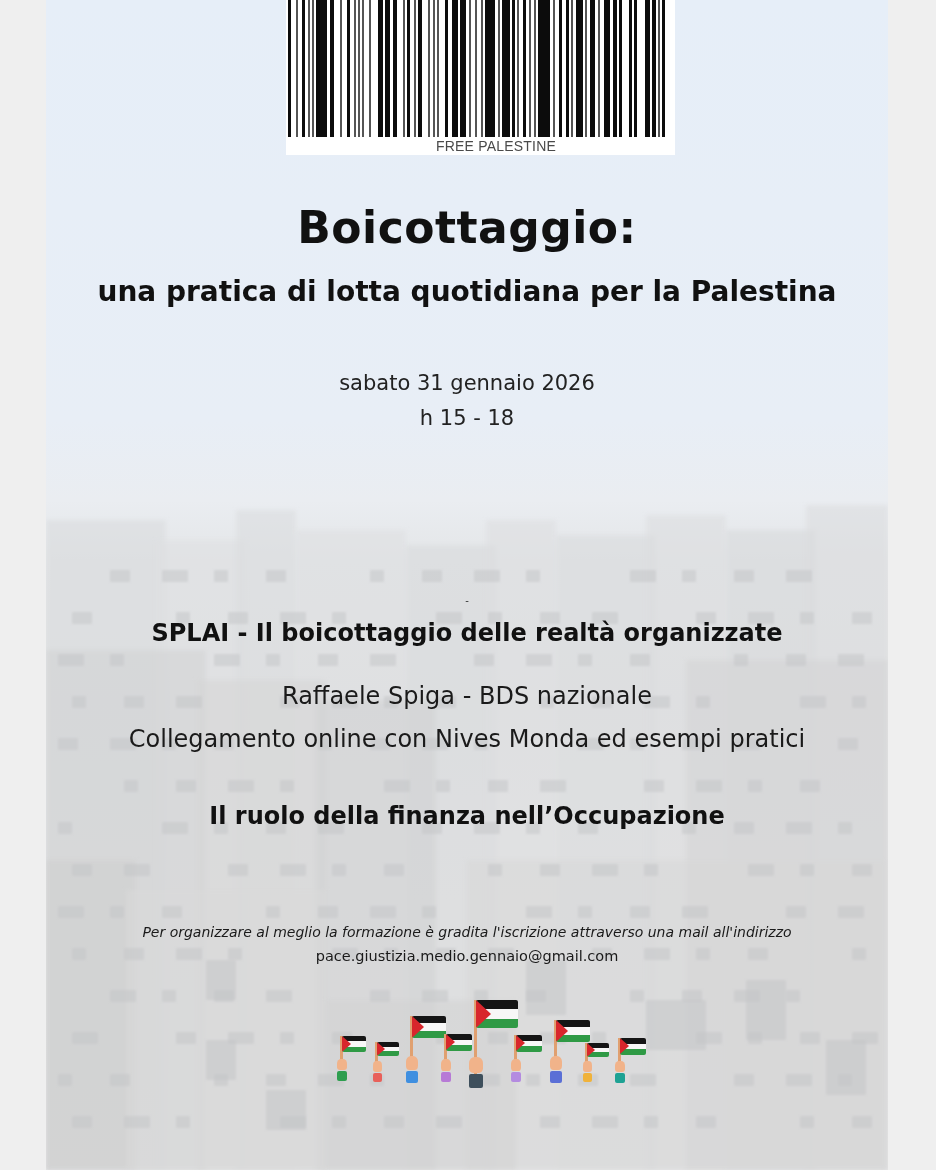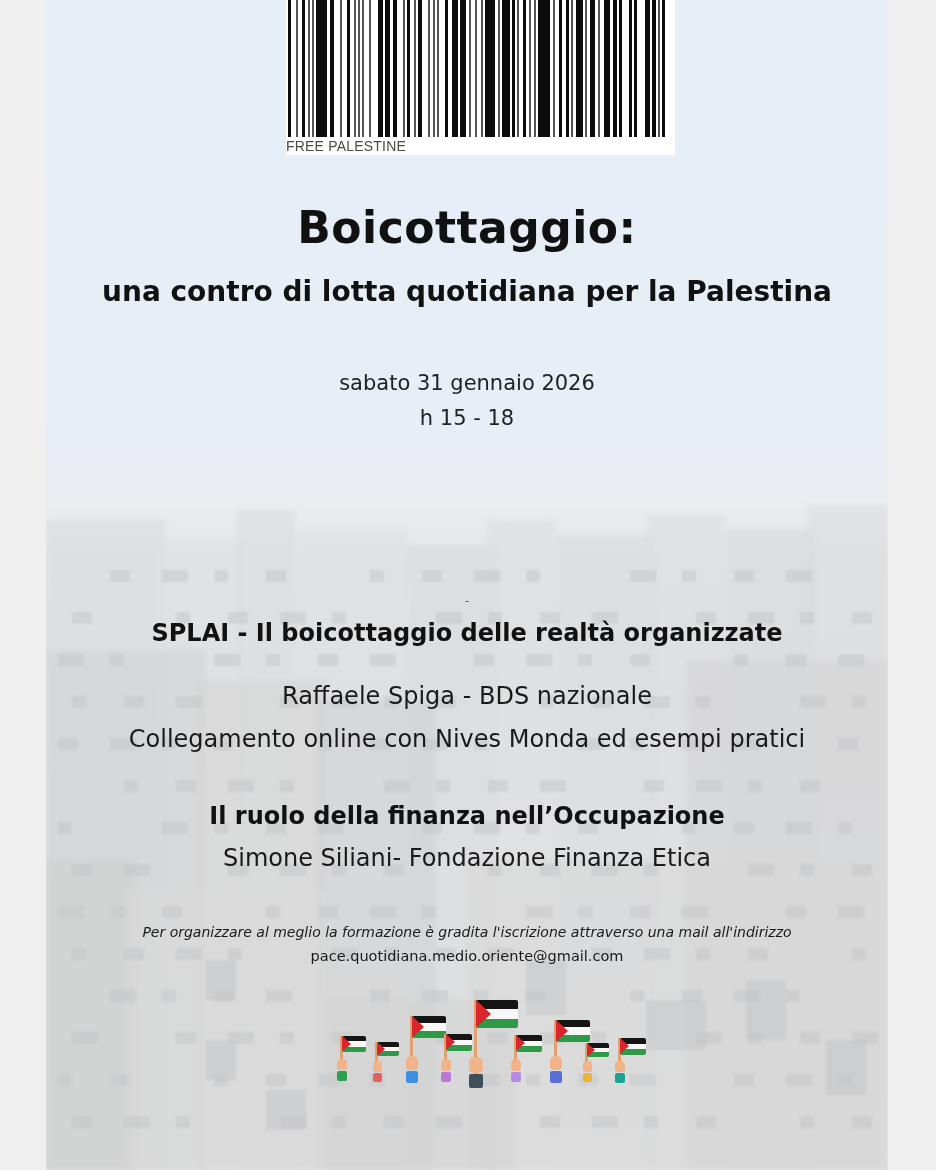--- a/index.html
+++ b/index.html
@@ -20,21 +20,21 @@
   .win { position:absolute; background:#c4c6c8; opacity:.5; filter:blur(1px); }
 
   .barcode {
     position:absolute; left:240px; top:0; width:389px; height:155px;
     background:#ffffff;
   }
   .bars { position:absolute; left:2px; top:0; width:384px; height:137px; display:flex; }
   .bars span { display:block; height:137px; }
   .barcode-label {
     position:absolute; left:0; top:137px; width:420px; height:18px;
-    text-align:left; font-family:"Liberation Sans", sans-serif;
+    text-align:center; font-family:"Liberation Sans", sans-serif;
     font-size:14px; line-height:18px; color:#4a4a4a; letter-spacing:0.2px;
   }
 
   .text { position:absolute; left:0; width:842px; text-align:center; color:#111; }
   .title { top:200px; font-size:44px; font-weight:bold; letter-spacing:0.5px; line-height:56px; }
   .subtitle { top:272px; font-size:28px; font-weight:bold; line-height:40px; }
   .info { font-size:21px; color:#222; line-height:34px; }
   .info1 { top:366px; }
   .info2 { top:401px; }
   .info3 { top:436px; }
@@ -386,35 +386,34 @@
         <span style="width: 2px; background: rgb(255, 255, 255);"></span>
         <span style="width: 2px; background: rgb(85, 85, 85);"></span>
         <span style="width: 2px; background: rgb(255, 255, 255);"></span>
         <span style="width: 3px; background: rgb(12, 12, 12);"></span>
         <span style="width: 7px; background: rgb(255, 255, 255);"></span>
       </div>
     <div class="barcode-label">FREE PALESTINE</div>
   </div>
 
   <div class="text title">Boicottaggio:</div>
-  <div class="text subtitle">una contro di lotta quotidiana per la Palestina</div>
+  <div class="text subtitle">una pratica di lotta quotidiana per la Palestina</div>
 
   <div class="text info info1">sabato 31 gennaio 2026</div>
   <div class="text info info2">h 15 - 18</div>
 
   <div class="text sep">-</div>
   <div class="text talk-title t2">SPLAI - Il boicottaggio delle realtà organizzate</div>
   <div class="text speaker s2">Collegamento online con Nives Monda ed esempi pratici</div>
   <div class="text speaker s1">Raffaele Spiga - BDS nazionale</div>
 
   <div class="text talk-title t3">Il ruolo della finanza nell’Occupazione</div>
-  <div class="text speaker s3">Simone Siliani- Fondazione Finanza  Etica</div>
 
   <div class="text note note1">Per organizzare al meglio la formazione è gradita l'iscrizione attraverso una mail all'indirizzo</div>
-  <div class="text note note2">pace.quotidiana.medio.oriente@gmail.com</div>
+  <div class="text note note2">pace.giustizia.medio.gennaio@gmail.com</div>
 
   <div class="flags" id="flags">
       <div class="fh">
         <div class="pole" style="left: 294px; top: 46px; height: 32px;"></div>
         <div class="flag" style="left: 296px; top: 46px; width: 24px; height: 16px;">
           <div class="b"></div>
           <div class="w"></div>
           <div class="g"></div>
           <div class="tri" style="border-width: 8px 0px 8px 9.12px;"></div>
         </div>

